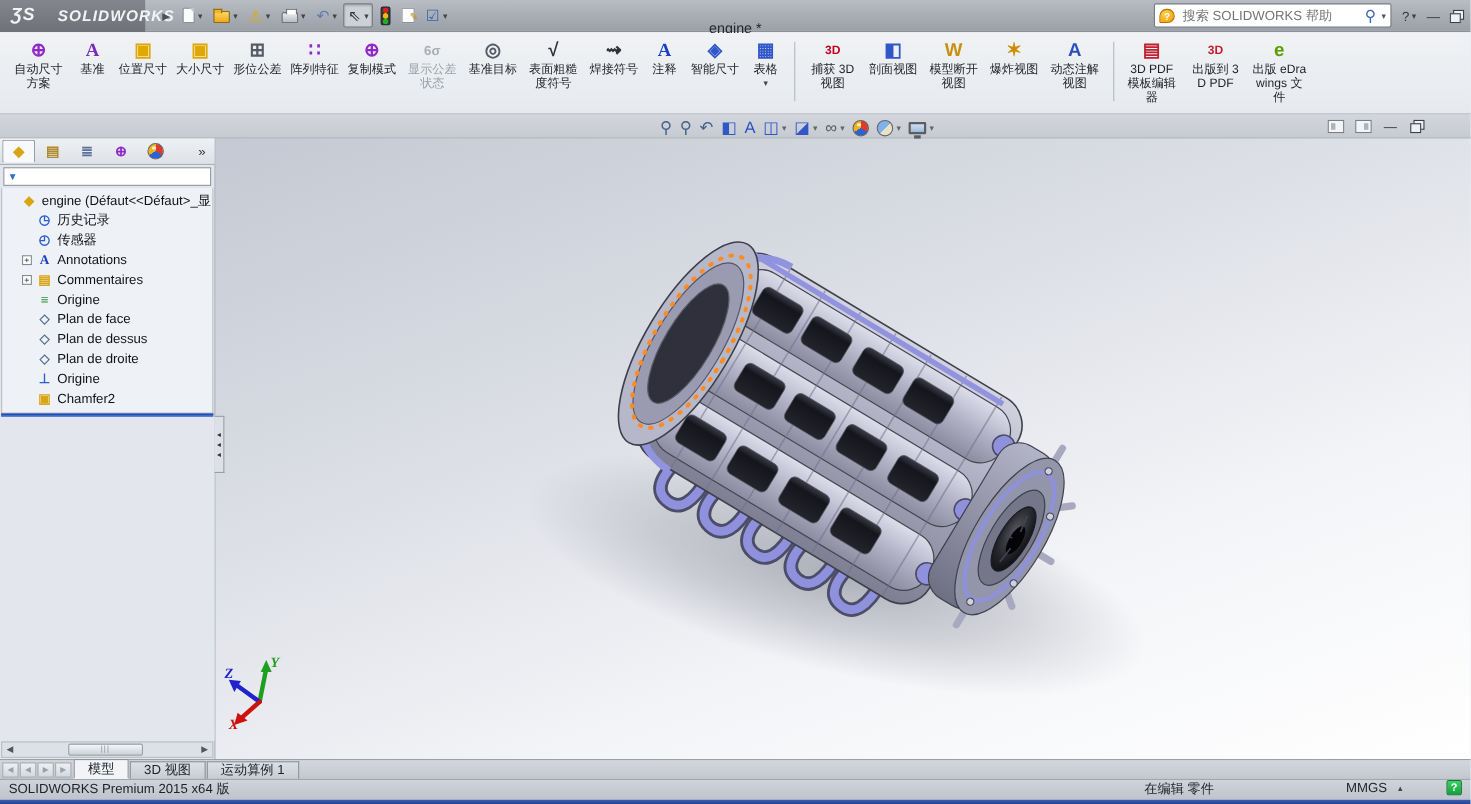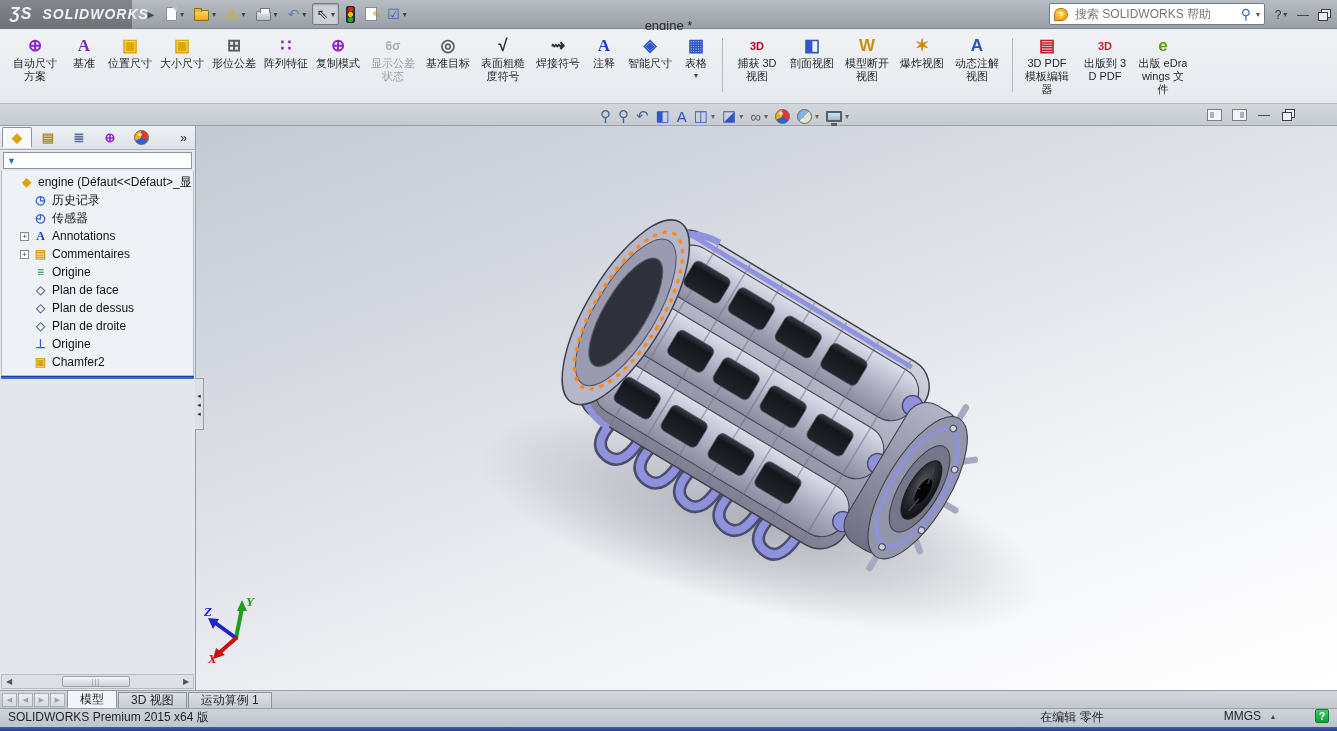--- a/index.html
+++ b/index.html
@@ -15,21 +15,21 @@
     position:absolute; top:0; left:0; right:0; height:29px;
     background:linear-gradient(#b8bcc3,#9aa0a8);
     border-bottom:1px solid #82878e;
     display:flex; align-items:center;
   }
   .logo{
     height:29px; width:132px; background:linear-gradient(#83878d,#6e7277);
     color:#f2f3f5; display:flex; align-items:center; padding-left:10px;
     font-weight:bold; letter-spacing:1px; font-size:14px; font-style:italic;
   }
-  .logo .pfx{ font-size:16px; margin-right:10px; font-style:italic;}
+  .logo .pfx{ font-size:16px; margin-right:20px; font-style:italic;}
   .qa{ display:flex; align-items:center; gap:2px; margin-left:10px; }
   .qa-btn{ display:flex; align-items:center; padding:2px 3px; border:1px solid transparent; border-radius:2px; min-width:18px; justify-content:center;}
   .qa-btn .ic{ font-size:14px; line-height:16px; display:inline-flex; align-items:center; justify-content:center;}
   .qa-btn.has-dd::after{ content:"▾"; font-size:8px; color:#444; margin-left:3px; }
   .qa-btn.active{ background:#cdd1d7; border:1px solid #75797f; box-shadow:inset 0 1px 2px rgba(0,0,0,.25); }
   .doc-title{
     position:absolute; left:50%; transform:translateX(-50%); top:0; height:29px;
     display:flex; align-items:center; color:#26282b; font-size:13px;margin-top:11px;
   }
   .search-box{

